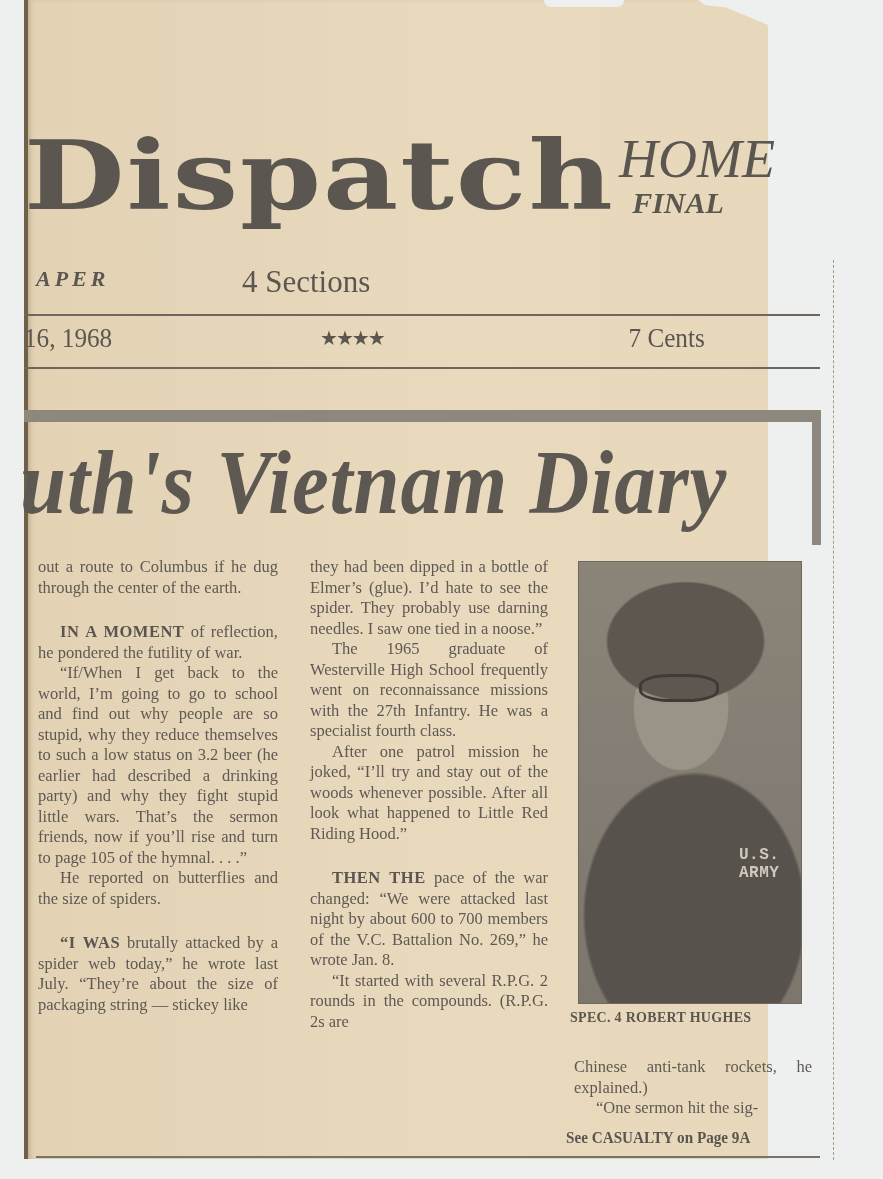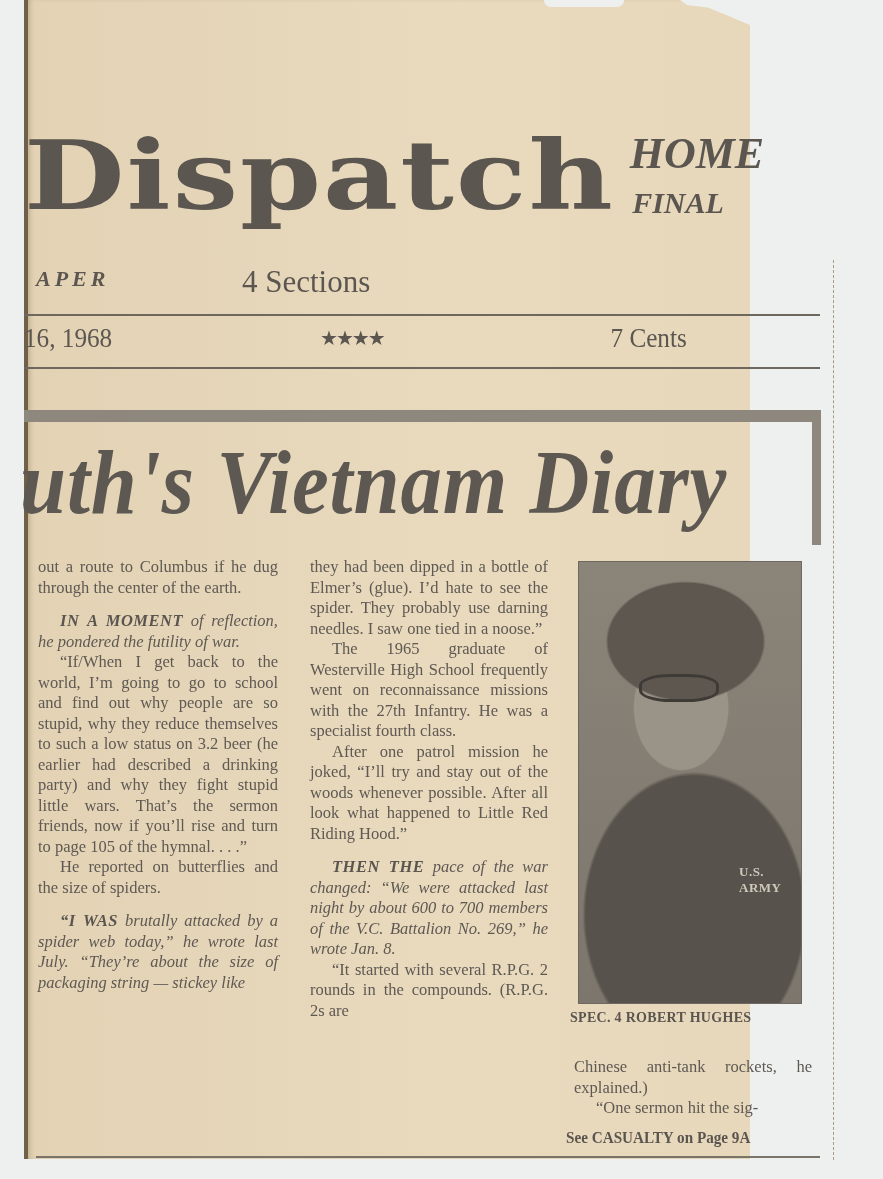--- a/index.html
+++ b/index.html
@@ -5,20 +5,21 @@
   html, body { margin: 0; padding: 0; }
   body {
     width: 883px; height: 1179px; position: relative; overflow: hidden;
     background: #eef0f0;
     font-family: "Liberation Serif", "DejaVu Serif", serif;
   }
   .paper {
     position: absolute; left: 24px; top: 0; width: 726px; height: 1159px;
     background: linear-gradient(90deg, #e3d2b4 0%, #e6d6b9 30%, #e9dabe 60%, #e7d7bb 100%);
     box-shadow: inset 8px 0 6px -4px rgba(90,70,40,0.45);
+    padding-left: 18px;
   }
   .paper::before {
     content: ""; position: absolute; left: 0; top: 0; width: 4px; height: 100%;
     background: #6f604a;
   }
   .paper .tear1 {
     position: absolute; left: 520px; top: 0; width: 80px; height: 7px;
     background: #eef0f0; border-radius: 0 0 30px 30px;
   }
   .paper .tear2 {
@@ -28,21 +29,21 @@
 
   .masthead {
     position: absolute; left: 0; top: 128px;
     font-family: "DejaVu Serif", serif; font-weight: bold;
     font-size: 116px; letter-spacing: 2px; line-height: 1;
     color: #5b5650; transform: scaleY(0.82); transform-origin: top left;
     white-space: nowrap;
   }
   .edition-home {
     position: absolute; left: 583px; top: 132px; width: 180px; text-align: center;
-    font-style: italic; font-weight: bold; font-size: 44px; line-height: 1; color: #5b5650;
+    font-style: italic; font-weight: normal; font-size: 54px; line-height: 1; color: #5b5650;
   }
   .edition-final {
     position: absolute; left: 564px; top: 188px; width: 180px; text-align: center;
     font-style: italic; font-weight: bold; font-size: 30px; line-height: 1; color: #5b5650;
   }
   .wire {
     position: absolute; left: 520px; top: 231px; width: 296px; text-align: center;
     font-family: "Liberation Sans", sans-serif; font-weight: bold; font-size: 14.5px;
     line-height: 20px; color: #5b5650;
   }
@@ -79,40 +80,40 @@
     position: absolute; left: -4px; top: 436px; white-space: nowrap;
     font-style: italic; font-weight: bold; font-size: 92px; line-height: 1;
     color: #5d5852; letter-spacing: 1px; transform: scaleX(0.9); transform-origin: left;
   }
   .col {
     position: absolute; top: 557px; font-size: 16.5px; line-height: 20.5px; color: #5e5953;
     text-align: justify;
   }
   .col p { margin: 0; }
   .col .indent { text-indent: 22px; }
-  .col .gap { margin-top: 13px; font-style: italic; }
+  .col .gap { margin-top: 24px; }
   .col b { font-weight: bold; letter-spacing: 0.5px; color: #5a554f; }
   .col1 { left: 14px; width: 240px; }
   .col2 { left: 286px; width: 238px; }
   .photo {
     position: absolute; left: 554px; top: 561px; width: 222px; height: 441px;
     background:
       radial-gradient(ellipse 58% 22% at 48% 18%, #5d5750 60%, transparent 62%),
       radial-gradient(ellipse 30% 20% at 46% 33%, #9a9388 70%, transparent 72%),
       radial-gradient(ellipse 70% 45% at 52% 80%, #57524b 70%, transparent 72%),
       linear-gradient(#8a8479, #7c766d);
     border: 1px solid #6e685f;
   }
   .photo .glasses {
     position: absolute; left: 60px; top: 112px; width: 80px; height: 28px;
     border: 3px solid #3e3a35; border-radius: 40%; box-sizing: border-box;
   }
   .photo .patch {
-    position: absolute; left: 160px; top: 302px; font-family: Liberation Serif, serif;
-    font-weight: bold; font-size: 13px; color: #cfc8bb; letter-spacing: 0.5px;
+    position: absolute; left: 160px; top: 284px; font-family: Liberation Mono, monospace;
+    font-weight: bold; font-size: 16px; color: #cfc8bb; letter-spacing: 0.5px;
   }
   .caption {
     position: absolute; left: 546px; top: 1010px; width: 250px; font-weight: bold;
     font-size: 14px; color: #5a554f; white-space: nowrap; letter-spacing: 0.3px;
   }
   .col3 { left: 550px; top: 1057px; width: 238px; }
   .jump {
     position: absolute; left: 542px; top: 1128px; font-weight: bold; font-size: 16.5px;
     color: #5a554f; white-space: nowrap; transform: scaleX(0.92); transform-origin: left;
   }

